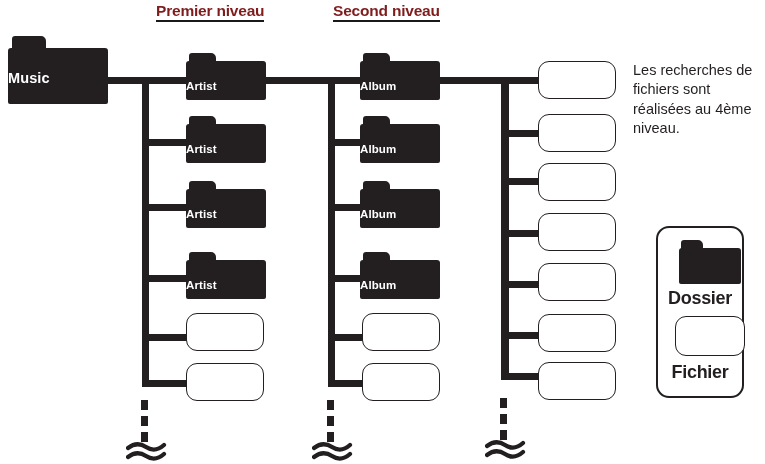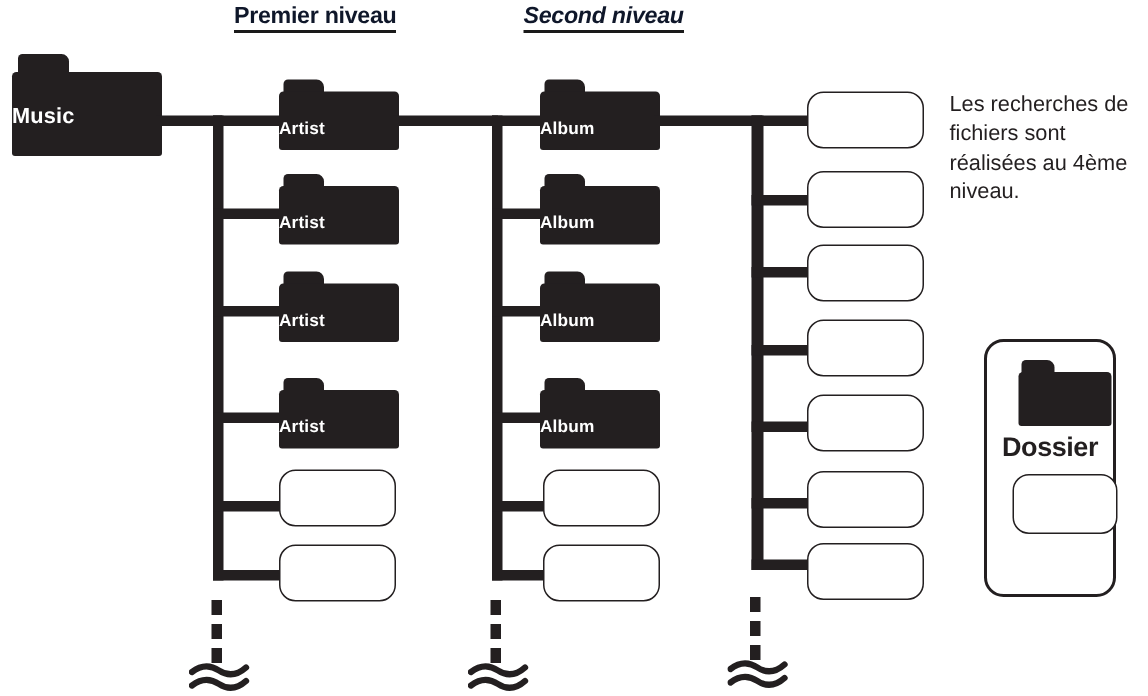--- a/index.html
+++ b/index.html
@@ -14,21 +14,21 @@
     position: relative;
     width: 765px;
     height: 464px;
     background: #ffffff;
     overflow: hidden;
   }
   .col-header {
     position: absolute;
     font-size: 15.5px;
     font-weight: bold;
-    color: #0f172a;
+    color: #7f1d1d;
     letter-spacing: -0.2px;
     white-space: nowrap;
     border-bottom: 2px solid #1a1a1a;
     padding-bottom: 1px;
     line-height: 1.05;
   }
   
   .folder {
     position: absolute;
     color: #ffffff;
@@ -118,21 +118,21 @@
     letter-spacing: -0.3px;
   }
 </style>
 </head>
 <body>
 
 <div id="canvas">
 
   <div class="col-header" style="left:156px; top:3px;">Premier niveau</div>
 
-  <div class="col-header" style="left:349px; top:3px;font-style:italic;">Second niveau</div>
+  <div class="col-header" style="left:333px; top:3px;">Second niveau</div>
 
 
   <div class="folder big" style="left:8px; top:36px; width:100px; height:68px;">
     <div class="tab"></div>
     <div class="body"></div>
     <div class="flabel">Music</div>
   </div>
 
   <div class="hline" style="left:104px; top:77px; width:44px; height:7px;"></div>
 
@@ -260,15 +260,16 @@
 
     <div class="folder" style="left:21px; top:12px; width:62px; height:44px;">
       <div class="tab"></div>
       <div class="body"></div>
     </div>
 
     <div class="legend-label" style="left:0; top:60px;">Dossier</div>
 
     <div class="file" style="left:17px; top:88px; width:70px; height:40px;"></div>
 
+    <div class="legend-label" style="left:0; top:134px;">Fichier</div>
   </div>
 
 </div>
 
 </body></html>

